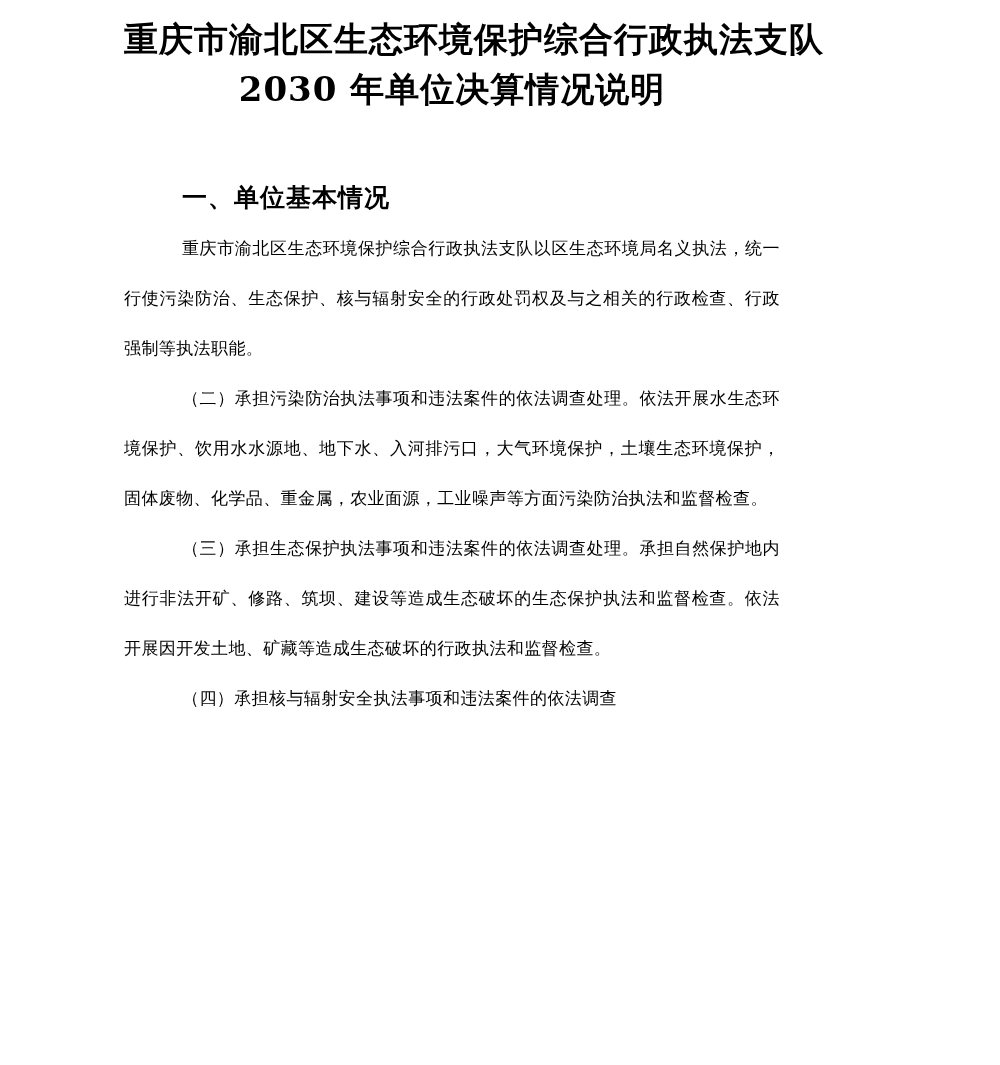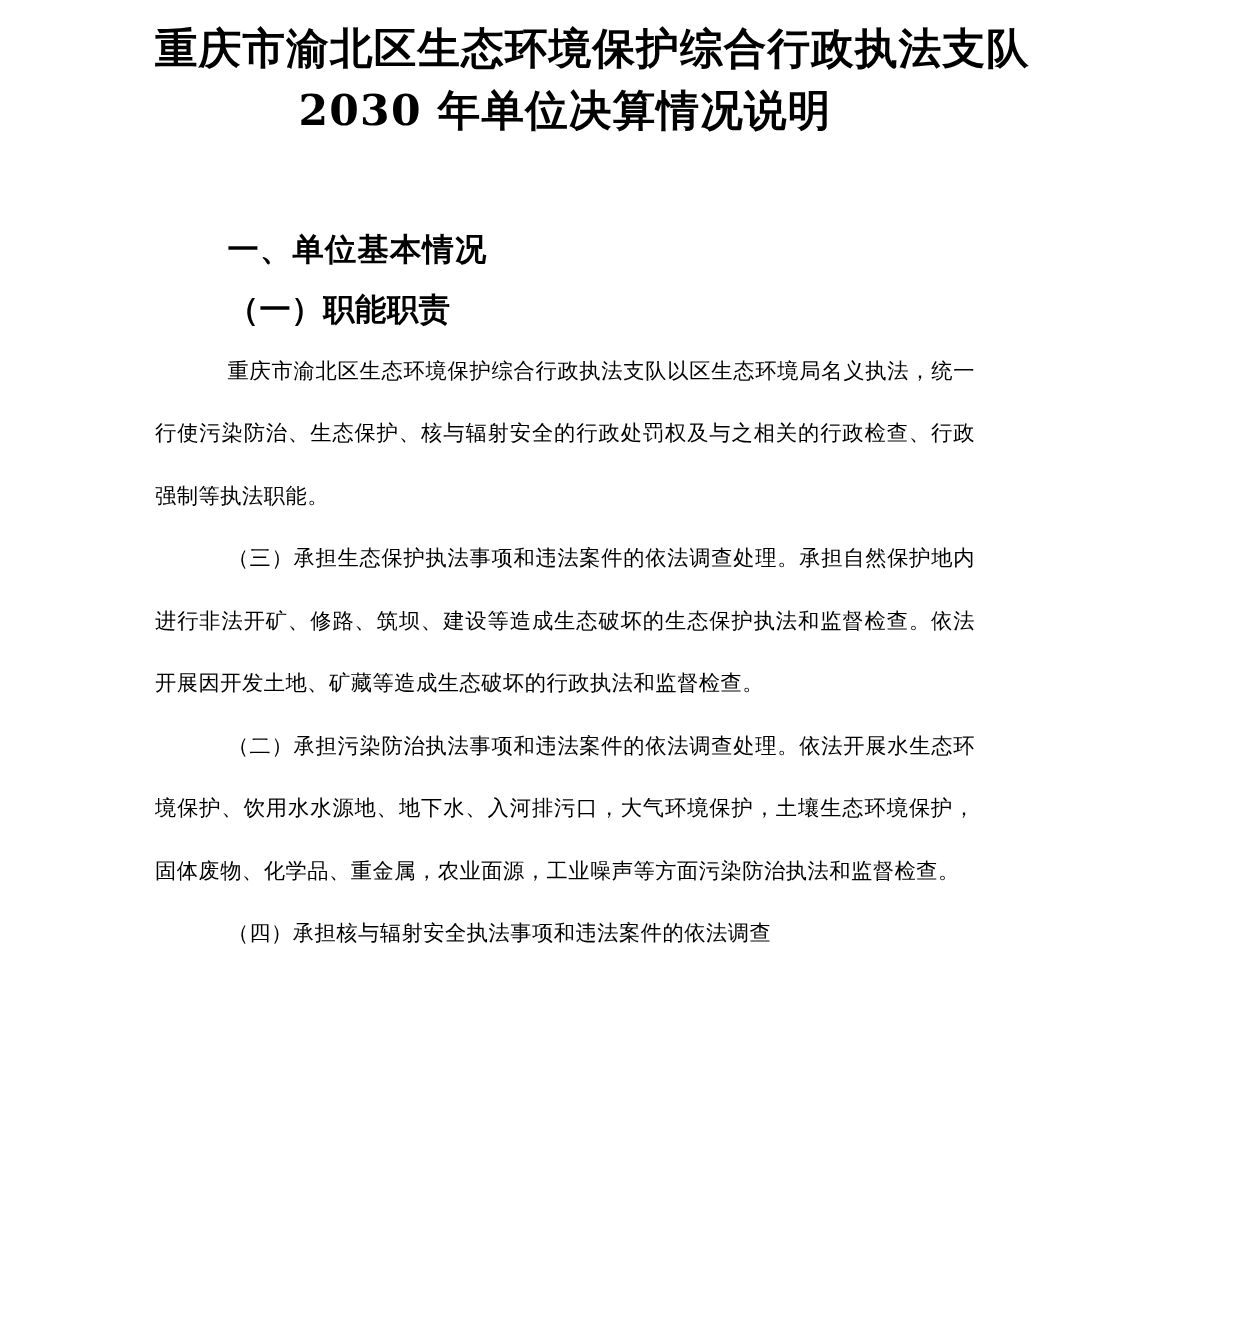--- a/index.html
+++ b/index.html
@@ -32,21 +32,21 @@
     padding: 0;
   }
   .doc-title .line {
     display: block;
     white-space: nowrap;
   }
   .title-gap {
     height: 62px;
   }
   .section-heading {
-    font-family: Liberation Sans, sans-serif;
+    font-family: Liberation Mono, monospace;
     font-weight: bold;
     font-size: 25px;
     line-height: 48px;
     text-indent: 58px;
     margin: 0;
     letter-spacing: 1px;
   }
   .sub-heading {
     font-family: "DejaVu Serif", "Liberation Serif", serif;
     font-weight: bold;
@@ -73,20 +73,19 @@
 
   <h1 class="doc-title">
     <span class="line">重庆市渝北区生态环境保护综合行政执法支队</span>
     <span class="line">2030 年单位决算情况说明</span>
   </h1>
 
   <div class="title-gap"></div>
 
   <h2 class="section-heading">一、单位基本情况</h2>
 
-  <h3 class="sub-heading">（一）职能职责</h3>
 
   <p class="para-body">重庆市渝北区生态环境保护综合行政执法支队以区生态环境局名义执法，统一行使污染防治、生态保护、核与辐射安全的行政处罚权及与之相关的行政检查、行政强制等执法职能。</p>
+  <p class="para-body">（二）承担污染防治执法事项和违法案件的依法调查处理。依法开展水生态环境保护、饮用水水源地、地下水、入河排污口，大气环境保护，土壤生态环境保护，固体废物、化学品、重金属，农业面源，工业噪声等方面污染防治执法和监督检查。</p>
   <p class="para-body">（三）承担生态保护执法事项和违法案件的依法调查处理。承担自然保护地内进行非法开矿、修路、筑坝、建设等造成生态破坏的生态保护执法和监督检查。依法开展因开发土地、矿藏等造成生态破坏的行政执法和监督检查。</p>
-  <p class="para-body">（二）承担污染防治执法事项和违法案件的依法调查处理。依法开展水生态环境保护、饮用水水源地、地下水、入河排污口，大气环境保护，土壤生态环境保护，固体废物、化学品、重金属，农业面源，工业噪声等方面污染防治执法和监督检查。</p>
   <p class="para-body">（四）承担核与辐射安全执法事项和违法案件的依法调查</p>
 
 </div>
 
 </body></html>

